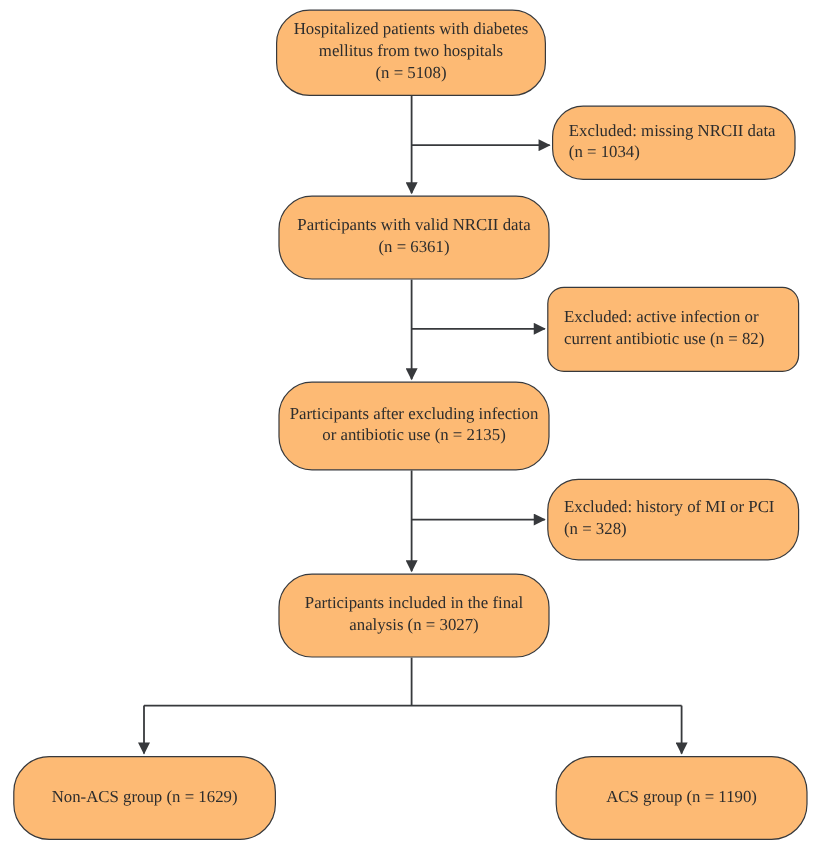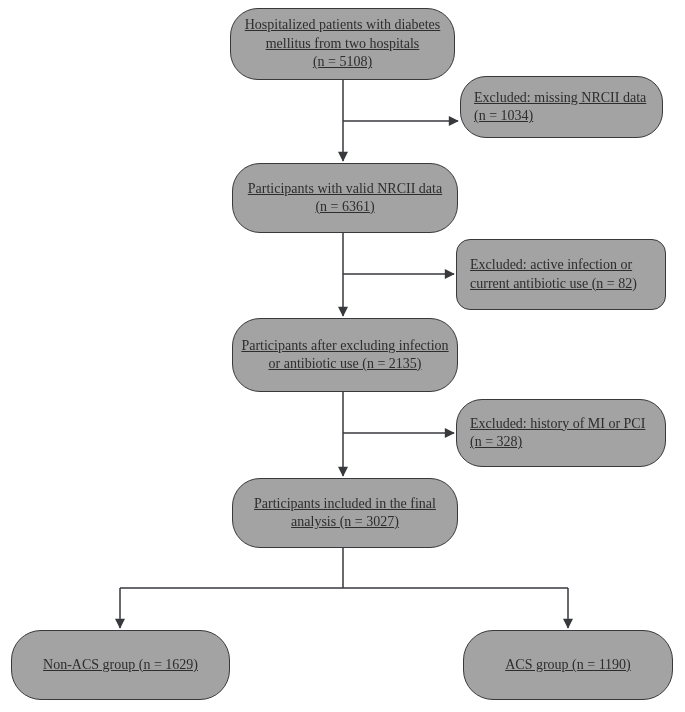--- a/index.html
+++ b/index.html
@@ -21,44 +21,43 @@
     left: 0;
     top: 0;
     width: 685px;
     height: 712px;
   }
   .node {
     position: absolute;
     box-sizing: border-box;
     border: 1.5px solid #37393c;
     border-radius: 28px;
-    background: #a3a3a3;
+    background: #fdba74;
     display: flex;
     align-items: center;
     justify-content: center;
     text-align: center;
     font-size: 14px;
     line-height: 1.32;
     white-space: pre-line;
     padding: 2px 6px;
-    text-decoration: underline;
   }
   .node.side {
     justify-content: flex-start;
     text-align: left;
     padding-left: 13px;
     padding-right: 8px;
     border-radius: 26px;
   }
   .node.leaf {
     border-radius: 30px;
   }
   
   #n-eligible        { left: 230px; top: 8px;   width: 225px; height: 72px; }
-  #n-excluded-nrcii  { left: 460px; top: 76px;  width: 203px; height: 62px; }
+  #n-excluded-nrcii  { left: 460px; top: 88px;  width: 203px; height: 62px; }
   #n-valid-nrcii     { left: 232px; top: 163px; width: 226px; height: 70px; }
   #n-excluded-infection { left: 456px; top: 239px; width: 210px; height: 71px; border-radius: 14px; }
   #n-after-infection { left: 232px; top: 318px; width: 226px; height: 74px; }
   #n-excluded-mi-pci { left: 456px; top: 399px; width: 210px; height: 68px; }
   #n-final-analysis  { left: 232px; top: 478px; width: 226px; height: 70px; }
   #n-non-acs         { left: 11px;  top: 630px; width: 219px; height: 70px; }
   #n-acs             { left: 463px; top: 630px; width: 210px; height: 70px; }
 </style>
 </head>
 <body>

